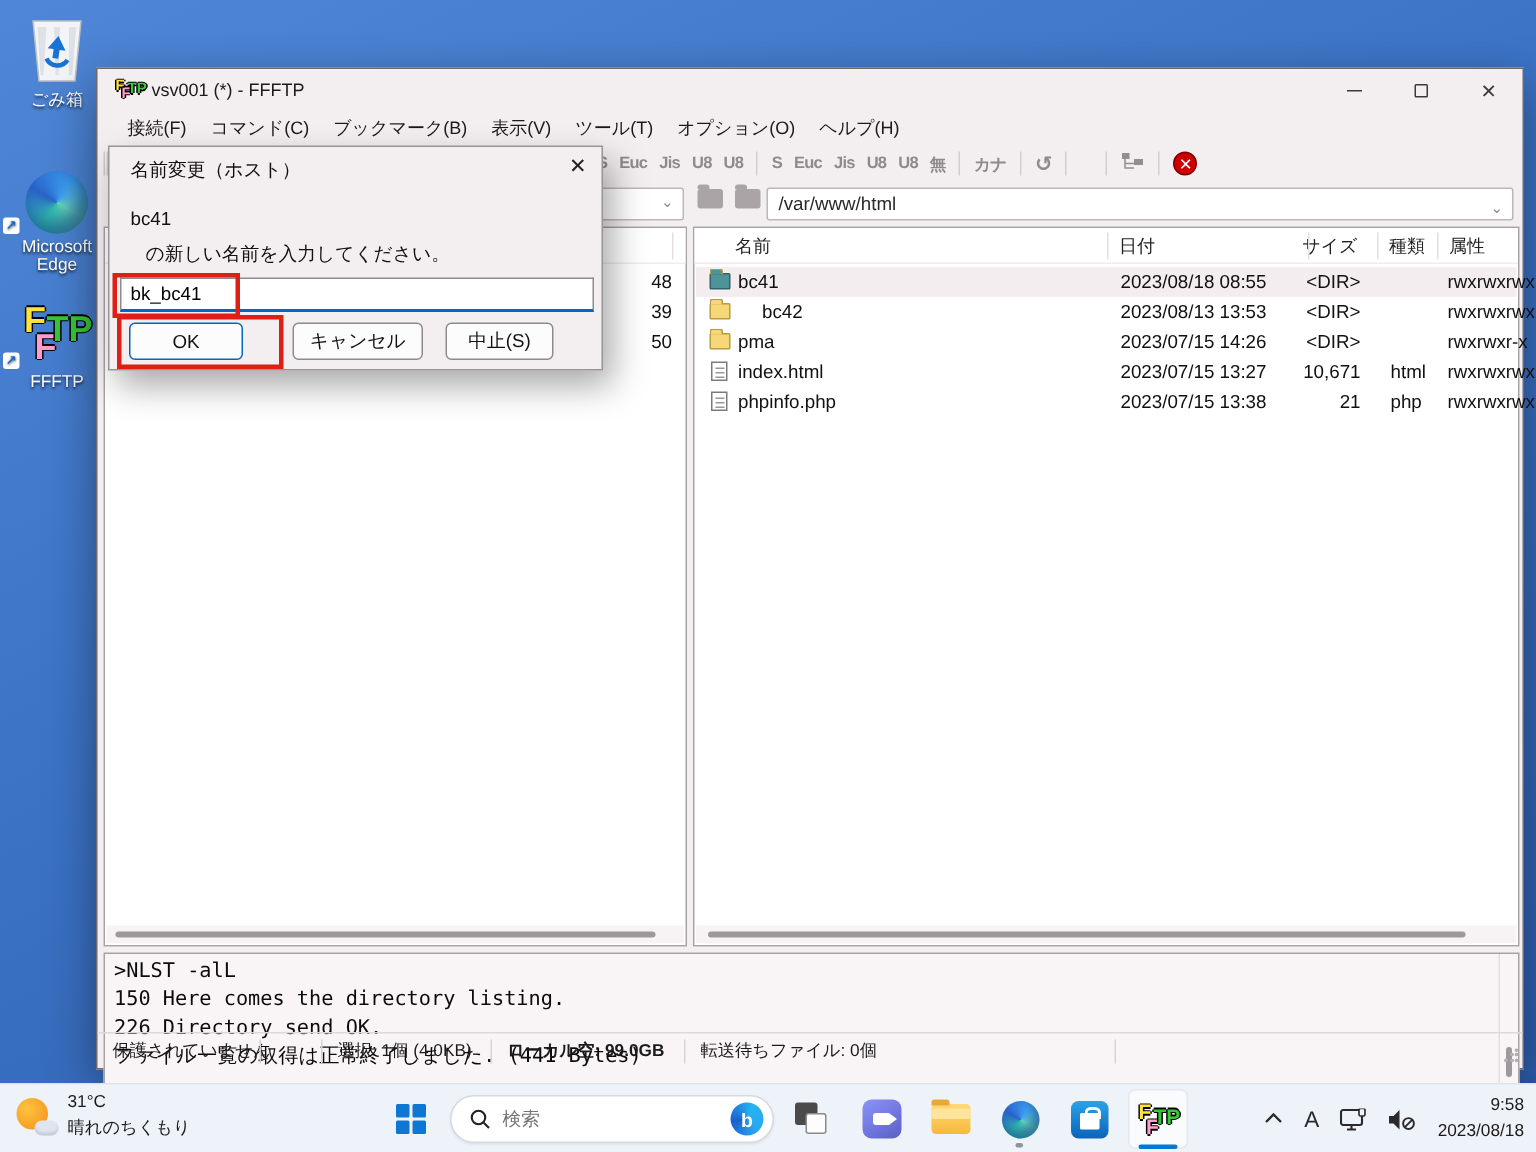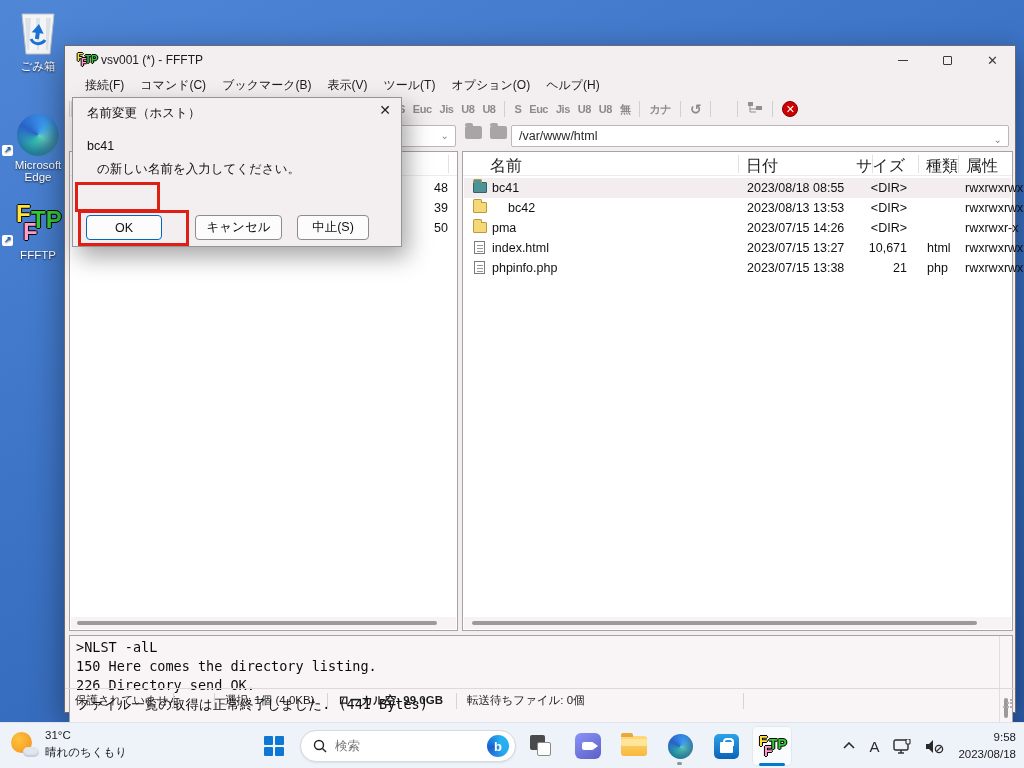--- a/index.html
+++ b/index.html
@@ -59,21 +59,21 @@
   .folder-btns { position:absolute; left:400px; top:3px; display:flex; gap:8px; }
   .gfold { width:17px; height:13px; background:#aaa4a7; border-radius:2px; position:relative; }
   .gfold:before { content:""; position:absolute; left:0; top:-3px; width:8px; height:3px; background:#aaa4a7; border-radius:2px 2px 0 0; }
   .pathbox { position:absolute; left:446px; top:2px; width:498px; height:22px; background:#fff;
     border:1px solid #bdb7ba; border-radius:2px; font-size:12.5px; color:#2a2a2a; line-height:20px; padding-left:7px; }
 
   .panes { position:absolute; left:4px; top:105px; width:944px; height:480px; }
   .pane { position:absolute; top:0; height:480px; background:#fff; border:1px solid #a7a2a5; }
   .pane-local { left:0; width:389px; }
   .pane-remote { left:393px; width:551px; }
-  .lvheader { position:absolute; left:0; top:0; right:0; height:24px; background:#fff; font-size:16px; color:#1f1f1f;
+  .lvheader { position:absolute; left:0; top:0; right:0; height:24px; background:#fff; font-size:12px; color:#1f1f1f;
     border-bottom:1px solid #f0ecee;text-align:center; }
   .lvheader .h { position:absolute; top:4px; }
   .vsep { position:absolute; top:3px; width:1px; height:18px; background:#e4e0e2; }
   .frow { position:absolute; left:1px; right:1px; height:20px; font-size:12.5px; color:#111; }
   .frow.sel { background:#f4edf0; }
   .cell { position:absolute; top:3px; white-space:nowrap; }
   .fold-ic { position:absolute; left:9px; top:4px; width:14px; height:11px; background:#f6d879;
     border:1px solid #b99b3e; border-radius:1px; }
   .fold-ic:before { content:""; position:absolute; left:-1px; top:-4px; width:7px; height:3px;
     background:inherit; border:1px solid #b99b3e; border-bottom:none; border-radius:2px 2px 0 0; }
@@ -387,20 +387,21 @@
       <div class="sdiv"></div>
       <div class="sgrip"></div>
     </div>
   </div>
 
   <div class="dlg">
     <div class="dlg-title">名前変更（ホスト）</div>
     <div class="dlg-x">✕</div>
     <div class="dlg-target">bc41</div>
     <div class="dlg-msg">の新しい名前を入力してください。</div>
+    <input class="dlg-input" value="bk_bc41" style="">
     <div class="dlg-btn btn-ok">OK</div>
     <div class="dlg-btn btn-cancel">キャンセル</div>
     <div class="dlg-btn btn-abort">中止(S)</div>
     <div class="redbox" style="left:2px; top:84px; width:85px; height:30px;"></div>
     <div class="redbox" style="left:5px; top:112px; width:111px; height:36px;"></div>
   </div>
 
   <div class="taskbar">
     <div class="weather">
       <div class="sun">

